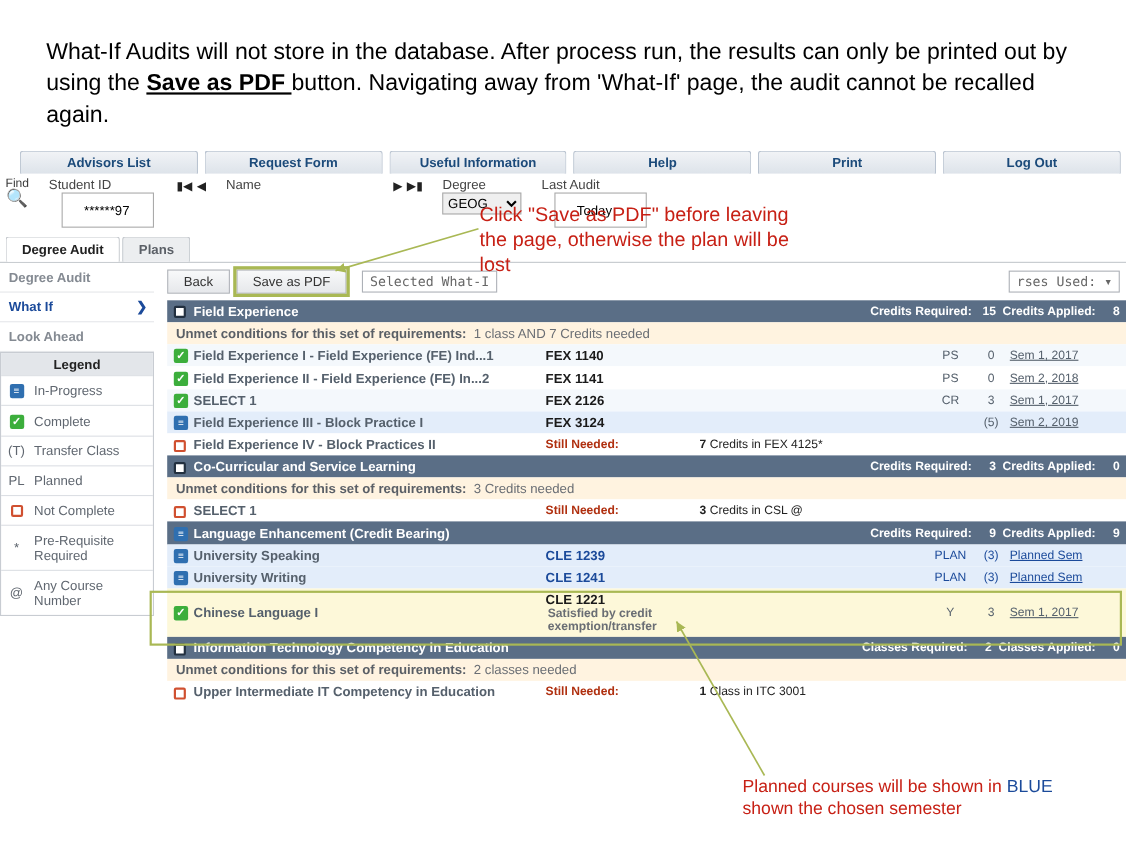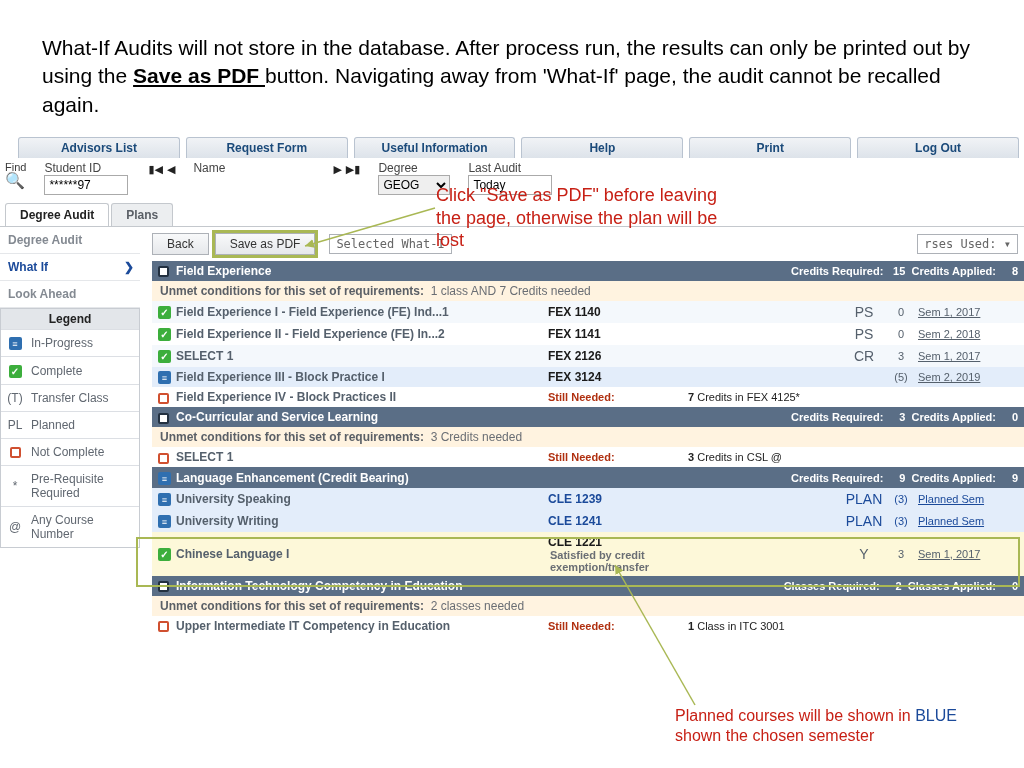--- a/index.html
+++ b/index.html
@@ -13,21 +13,21 @@
   .topnav { display: flex; border-bottom: 0; }
   .topnav .navtab { flex: 1; margin: 0 3px; text-align: center; font-weight: bold; color: #1b4a7a; background: linear-gradient(#f1f3f6,#dde3ea); padding: 3px 0; font-size: 12px; border: 1px solid #b9c3d0; border-bottom: none; border-radius: 3px 3px 0 0; cursor: pointer; }
   .topnav .navtab:first-child { margin-left: 18px; }
   .topnav .navtab:last-child { margin-right: 5px; }
 
   .toolbar { display: flex; align-items: flex-start; padding: 3px 5px 8px 5px; background: #fff; gap: 18px; font-size: 12px; }
   .toolbar .find { display: flex; flex-direction: column; align-items: center; color: #3a3a3a; font-size: 11px; }
   .toolbar .find .mag { font-size: 16px; line-height: 1; }
   .toolbar label.lbl { color: #444; font-size: 12px; display: block; }
   .toolbar .grp { display: flex; flex-direction: column; }
-  .toolbar input[type=text] { border: 1px solid #aaa; padding: 2px 4px; font-size: 12px; height: 20px; }
+  .toolbar input[type=text] { border: 1px solid #aaa; padding: 2px 19px; font-size: 12px; height: 32px; margin-left: 12px; }
   .toolbar select { border: 1px solid #aaa; font-size: 12px; height: 20px; }
   .navarrows { display:flex; gap:4px; align-items:center; margin-left:2px; }
   .navarrows span { cursor:pointer; color:#222; font-size:11px; }
 
   
   .subtabs { display:flex; margin: 0 0 0 5px; }
   .subtabs .st { padding: 4px 14px; border: 1px solid #c4c8cd; border-bottom: none; background: #eceef0; color: #5a5f66; font-weight: bold; border-radius: 3px 3px 0 0; margin-right: 2px; cursor:pointer; font-size: 12px; }
   .subtabs .st.active { background: #fff; color: #222; }
 
   .body-row { display: flex; border-top: 1px solid #c4c8cd; }
@@ -60,27 +60,27 @@
 
   .unmet { background:#fff3e0; padding: 3px 8px; font-size: 12px; color:#6a6e74; }
   .unmet b { color:#5a5f66; }
 
   .row { display:flex; align-items:center; padding: 3px 6px; font-size: 12px; }
   .row.alt0 { background:#f4f8fc; }
   .row.alt1 { background:#ffffff; }
   .row.alt-blue { background:#e3edfa; }
   .row.alt-yellow { background:#fdf8d9; }
   .row .ic { width: 18px; flex:none; }
-  .row .name { width: 372px; flex:none; color:#55606c; font-weight:bold; }
+  .row .name { width: 320px; flex:none; color:#55606c; font-weight:bold; }
   .row .code { width: 140px; flex:none; color:#1a1a1a; font-weight:bold; }
   .row .code.blue { color:#1b4a9a; }
   .row .still { color:#b03010; font-weight:bold; width:140px; flex:none; font-size:11px; }
   .row .need { color:#222; font-size:11px; }
   .row .spacer { flex:1; }
-  .row .g { width: 40px; text-align:center; color:#55606c; font-size:14px; }
+  .row .g { width: 40px; text-align:center; color:#55606c; font-size:11px; }
   .row .cr { width: 34px; text-align:center; color:#55606c; font-size:11px; }
   .row .term { width: 100px; text-align:left; color:#55606c; font-size:11px;text-decoration:underline; }
   .row .g.blue, .row .cr.blue, .row .term.blue { color:#1b4a9a; }
   .sat { color:#6a6e74; font-weight:bold; font-size:11px; padding-left:2px; }
 
   .annot { position:absolute; color:#c72015; font-size:18px; line-height:1.25; }
   .annot.a1 { left: 436px; top: 184px; width: 290px; }
   .annot.a2 { left: 675px; top: 706px; width: 320px; font-size:16px; }
   .annot .blue { color:#1b4a9a; }
 

